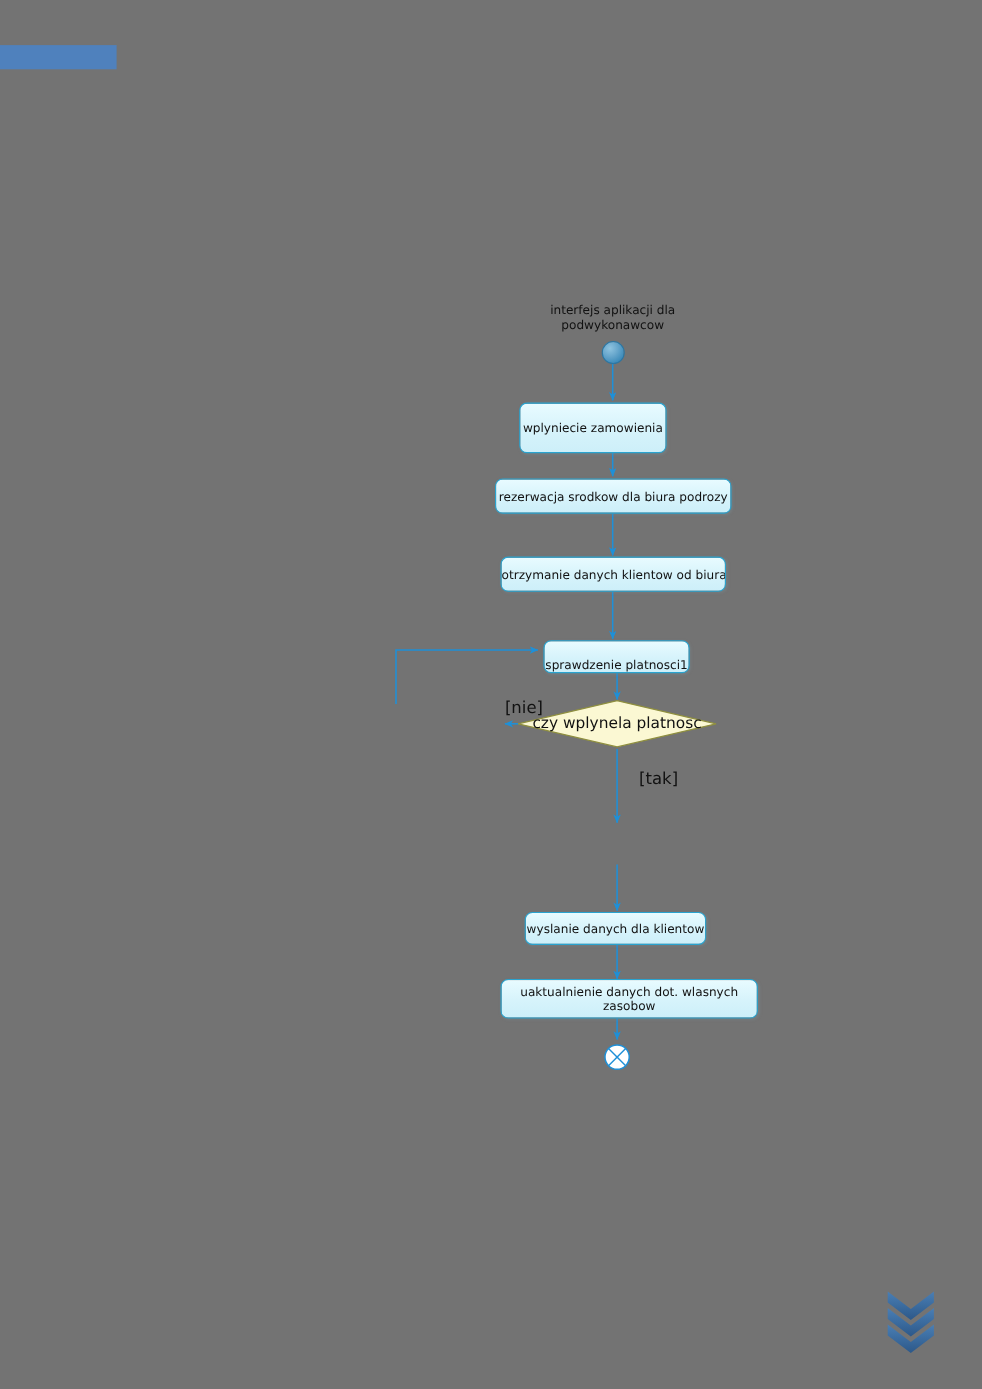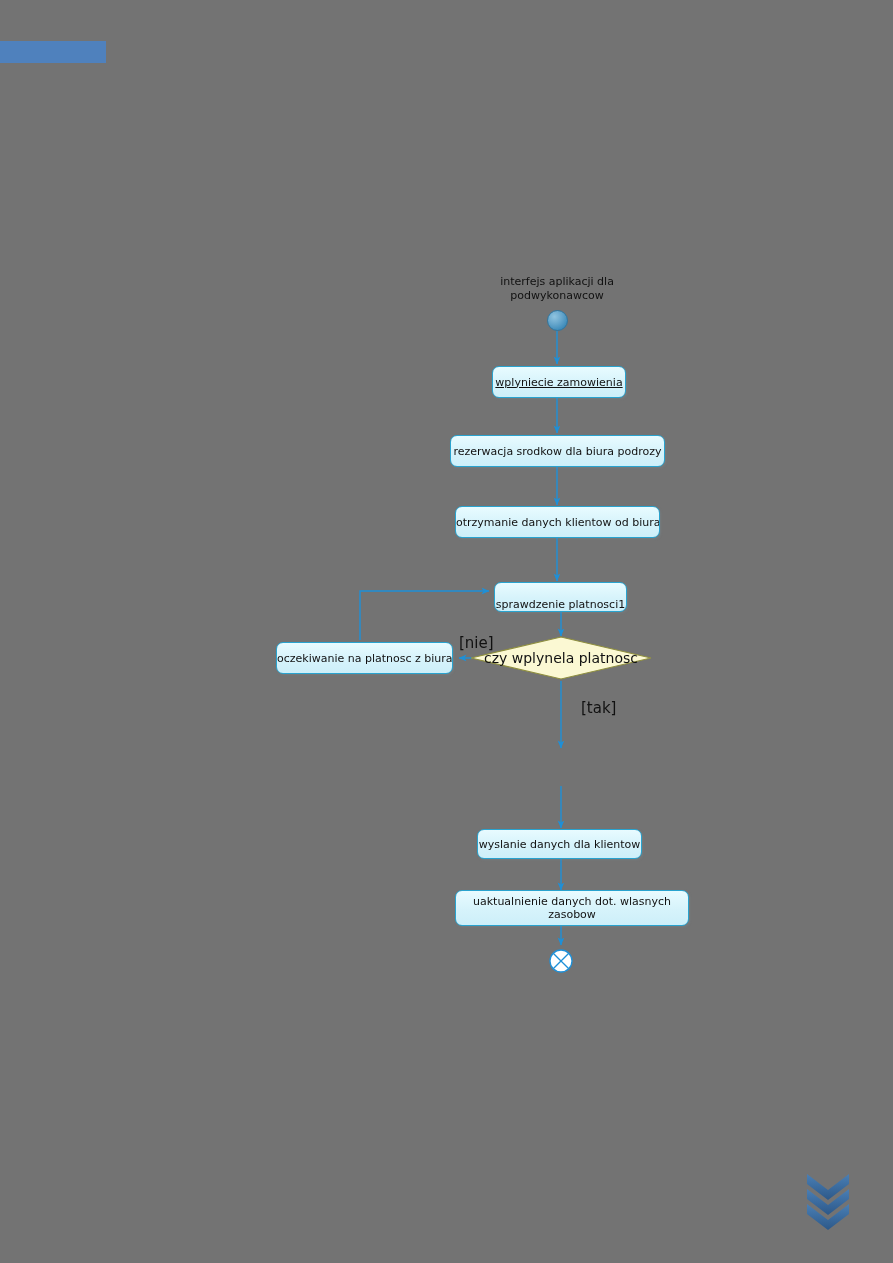--- a/index.html
+++ b/index.html
@@ -182,43 +182,40 @@
         <circle cx="561" cy="961" r="11" fill="#ffffff" stroke="#1e90d8" stroke-width="1.3"></circle>
         <line x1="553.2" y1="953.2" x2="568.8" y2="968.8" stroke="#1e90d8" stroke-width="1.3"></line>
         <line x1="568.8" y1="953.2" x2="553.2" y2="968.8" stroke="#1e90d8" stroke-width="1.3"></line>
       </g>
     </svg>
 
     <div class="start-label" style="left:472px; top:275px; width:170px;">interfejs aplikacji dla podwykonawcow</div>
 
     <div class="start-node" style="left:547px; top:310px;"></div>
 
-    <div class="node" style="left:492px; top:366px; width:134px; height:32px;text-decoration:underline;">
+    <div class="node" style="left:472px; top:366px; width:134px; height:46px;">
       <span class="txt">wplyniecie zamowienia</span>
     </div>
 
     <div class="node" style="left:455px; top:506px; width:205px; height:32px;">
       <span class="txt">otrzymanie danych klientow od biura</span>
     </div>
 
     <div class="node" style="left:450px; top:435px; width:215px; height:32px;">
       <span class="txt">rezerwacja srodkow dla biura podrozy</span>
     </div>
 
     <div class="node" style="left:494px; top:582px; width:133px; height:30px;align-items:flex-end;">
       <span class="txt">sprawdzenie platnosci1</span>
     </div>
 
     <div class="decision-wrap" style="left:471px; top:637px; width:180px; height:42px;">
       <span class="dtxt">czy wplynela platnosc</span>
     </div>
 
-    <div class="node" style="left:276px; top:642px; width:177px; height:32px;">
-      <span class="txt">oczekiwanie na platnosc z  biura</span>
-    </div>
 
 
     <div class="node" style="left:477px; top:829px; width:165px; height:30px;">
       <span class="txt">wyslanie danych dla klientow</span>
     </div>
 
     <div class="node wrap" style="left:455px; top:890px; width:234px; height:36px;">
       <span class="txt">uaktualnienie danych dot. wlasnych zasobow</span>
     </div>
 

